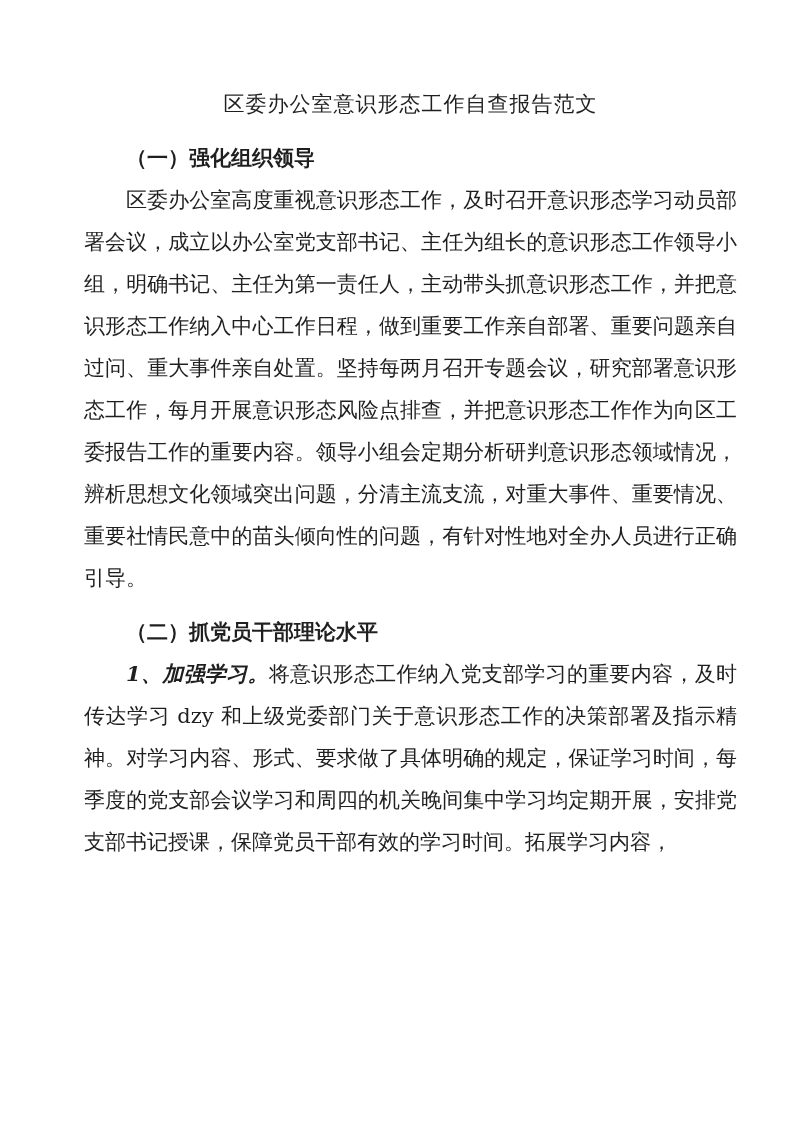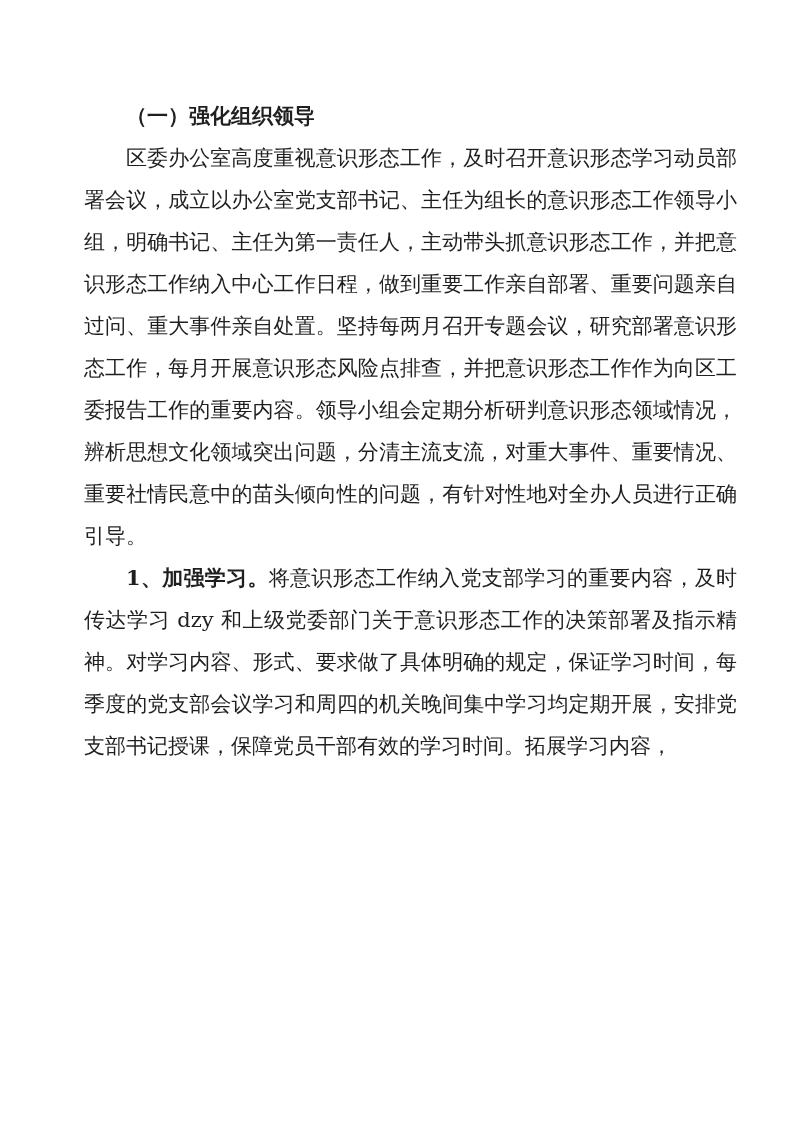--- a/index.html
+++ b/index.html
@@ -37,30 +37,33 @@
     font-weight: 400;
     text-align: left;
   }
   .heading-l2 {
     font-weight: 700;
     text-align: left;
     margin-top: 12px;
   }
   .lead-bold {
     font-weight: 700;
+    font-style: italic;
   }
 </style>
 </head>
 <body>
 
 <div class="page">
 
+  <h1 class="doc-title">区委办公室意识形态工作自查报告范文</h1>
 
 
 
   <p class="para heading-l2">（一）强化组织领导</p>
 
   <p class="para">区委办公室高度重视意识形态工作，及时召开意识形态学习动员部署会议，成立以办公室党支部书记、主任为组长的意识形态工作领导小组，明确书记、主任为第一责任人，主动带头抓意识形态工作，并把意识形态工作纳入中心工作日程，做到重要工作亲自部署、重要问题亲自过问、重大事件亲自处置。坚持每两月召开专题会议，研究部署意识形态工作，每月开展意识形态风险点排查，并把意识形态工作作为向区工委报告工作的重要内容。领导小组会定期分析研判意识形态领域情况，辨析思想文化领域突出问题，分清主流支流，对重大事件、重要情况、重要社情民意中的苗头倾向性的问题，有针对性地对全办人员进行正确引导。</p>
 
+  <p class="para heading-l2">（二）抓党员干部理论水平</p>
 
   <p class="para"><span class="lead-bold">1、加强学习。</span><span>将意识形态工作纳入党支部学习的重要内容，及时传达学习 dzy 和上级党委部门关于意识形态工作的决策部署及指示精神。对学习内容、形式、要求做了具体明确的规定，保证学习时间，每季度的党支部会议学习和周四的机关晚间集中学习均定期开展，安排党支部书记授课，保障党员干部有效的学习时间。拓展学习内容，</span></p>
 
 </div>
 
 </body></html>

